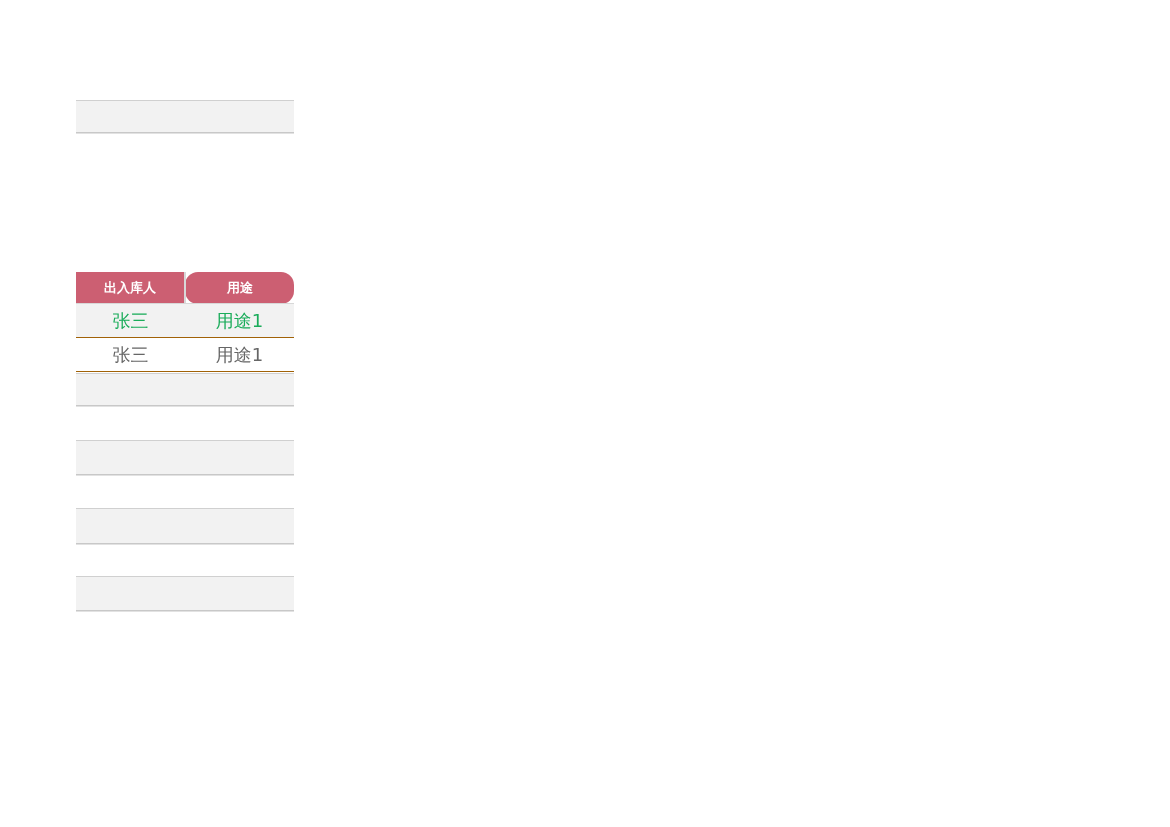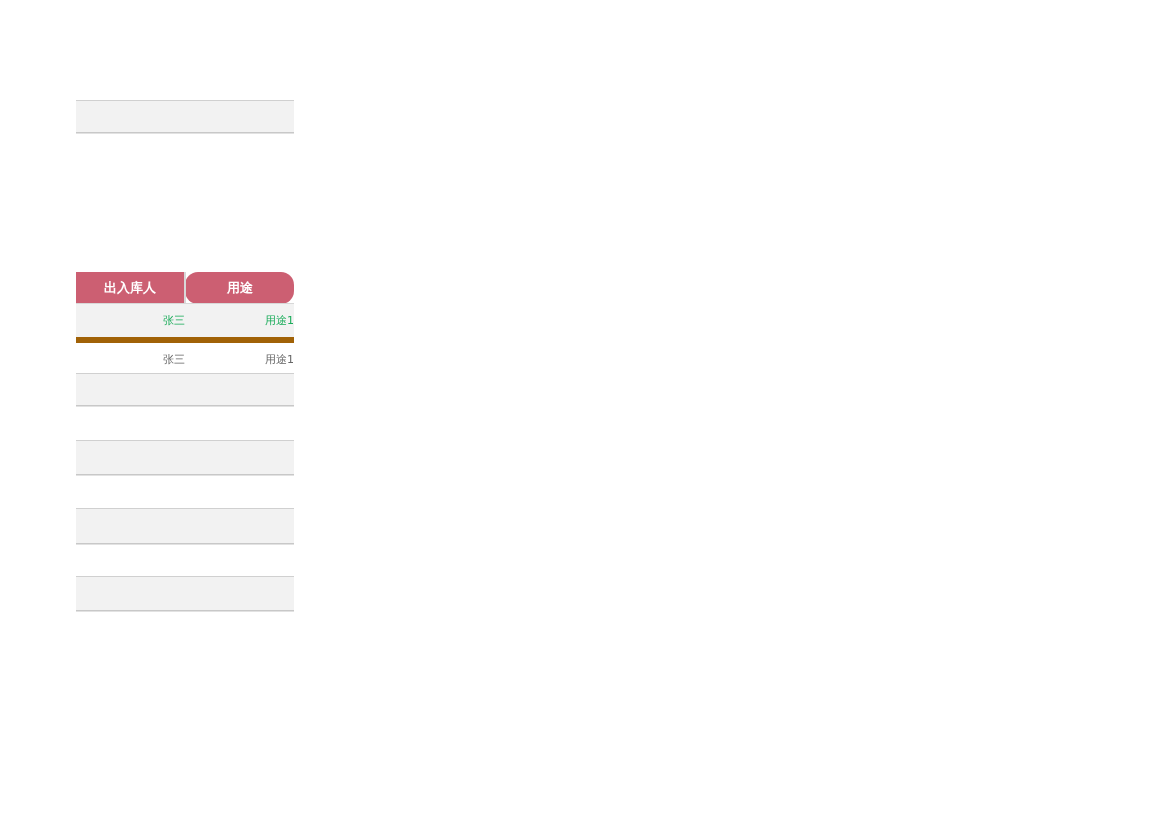--- a/index.html
+++ b/index.html
@@ -75,24 +75,23 @@
     border-bottom: 1px solid #d8d8d8;
   }
   table.data-table thead th:last-child {
     border-right: none;
     border-radius: 13px;
   }
 
   table.data-table tbody td {
     height: 33px;
     line-height: 33px;
-    font-size: 11px;
+    font-size: 18px;
     padding: 0;
-    border-bottom: 6px solid #a16207;
-    text-align: right;
+    border-bottom: 1px solid #a16207;
   }
 
   tr.row-highlight td {
     background: #f2f2f2;
     color: #1aac5a;
   }
   tr.row-normal td {
     background: #ffffff;
     color: #666666;
   }

